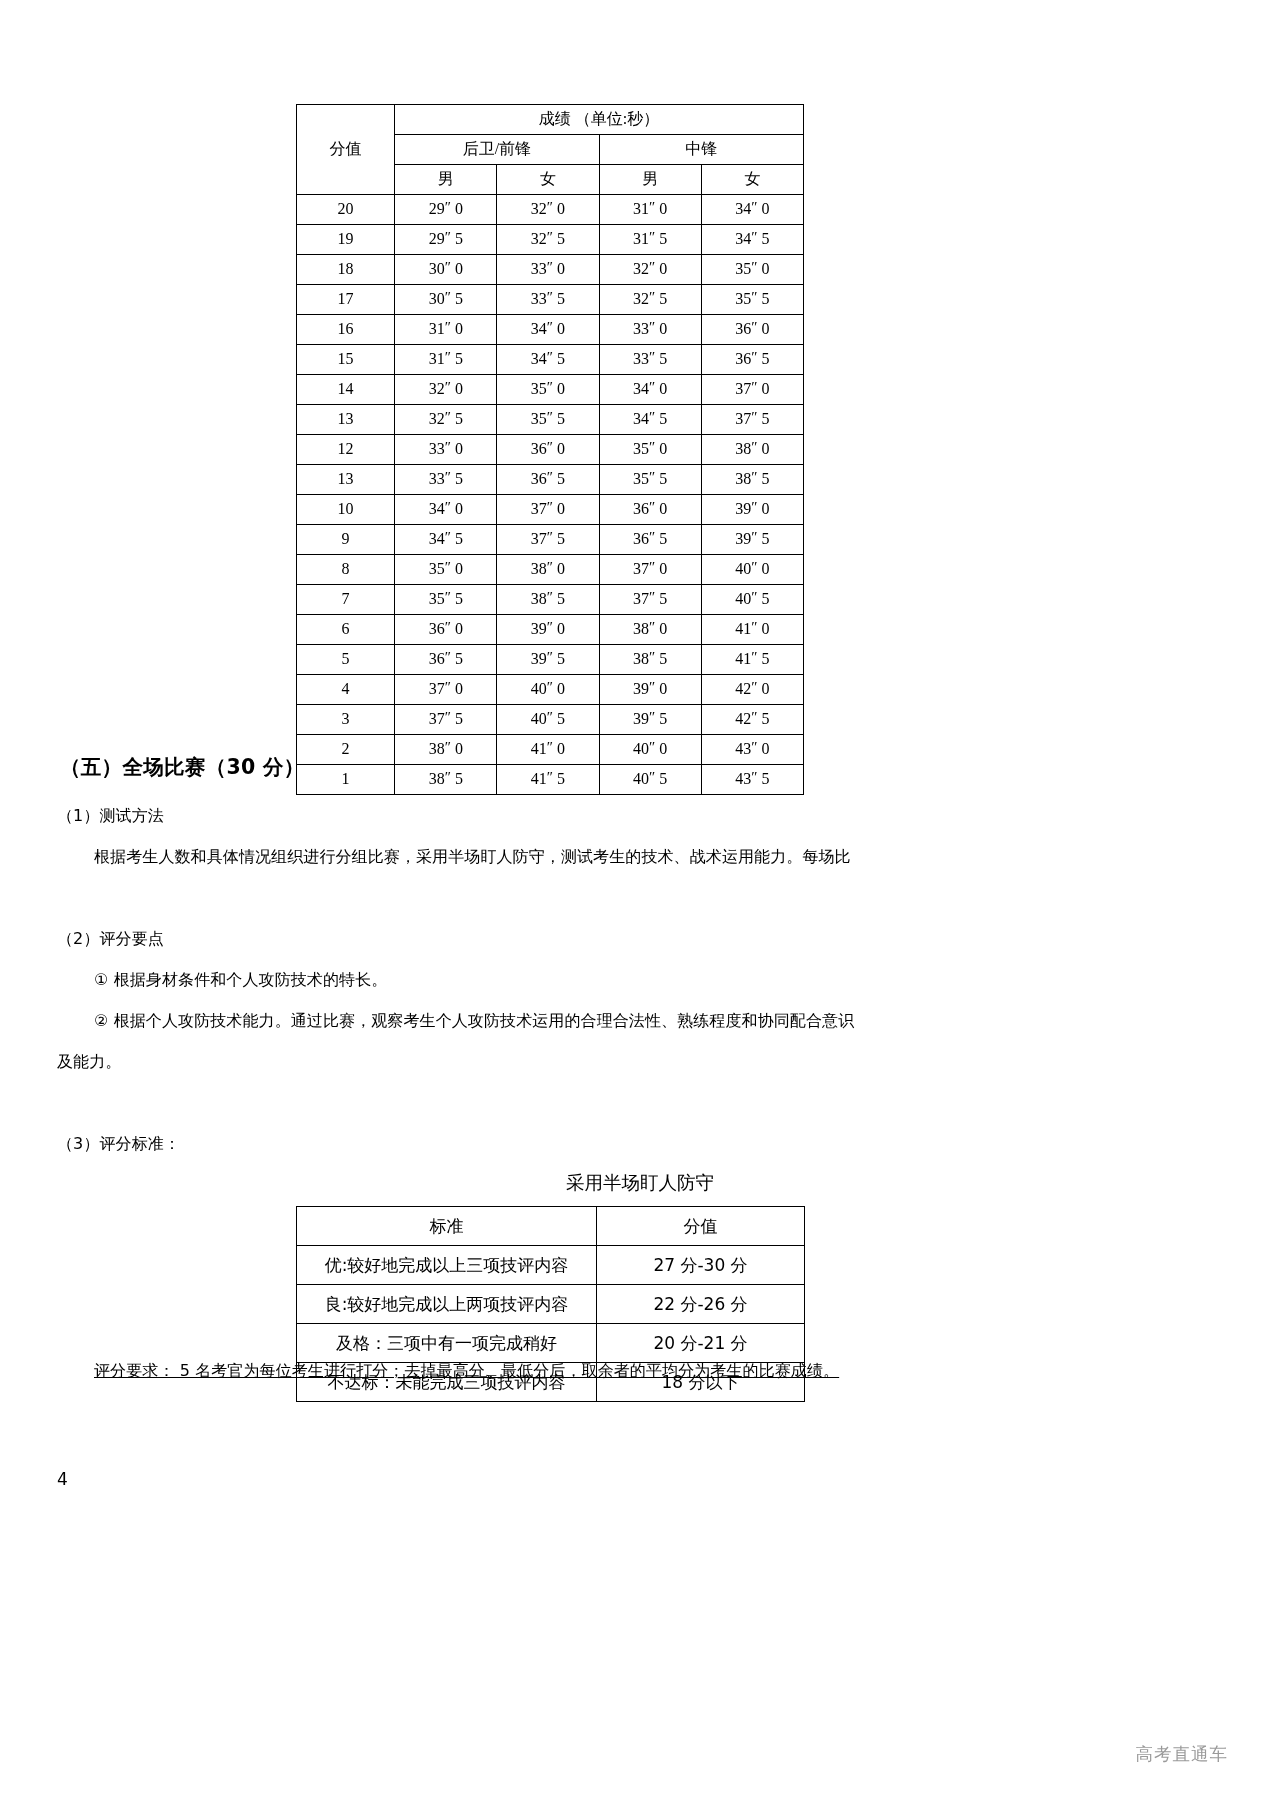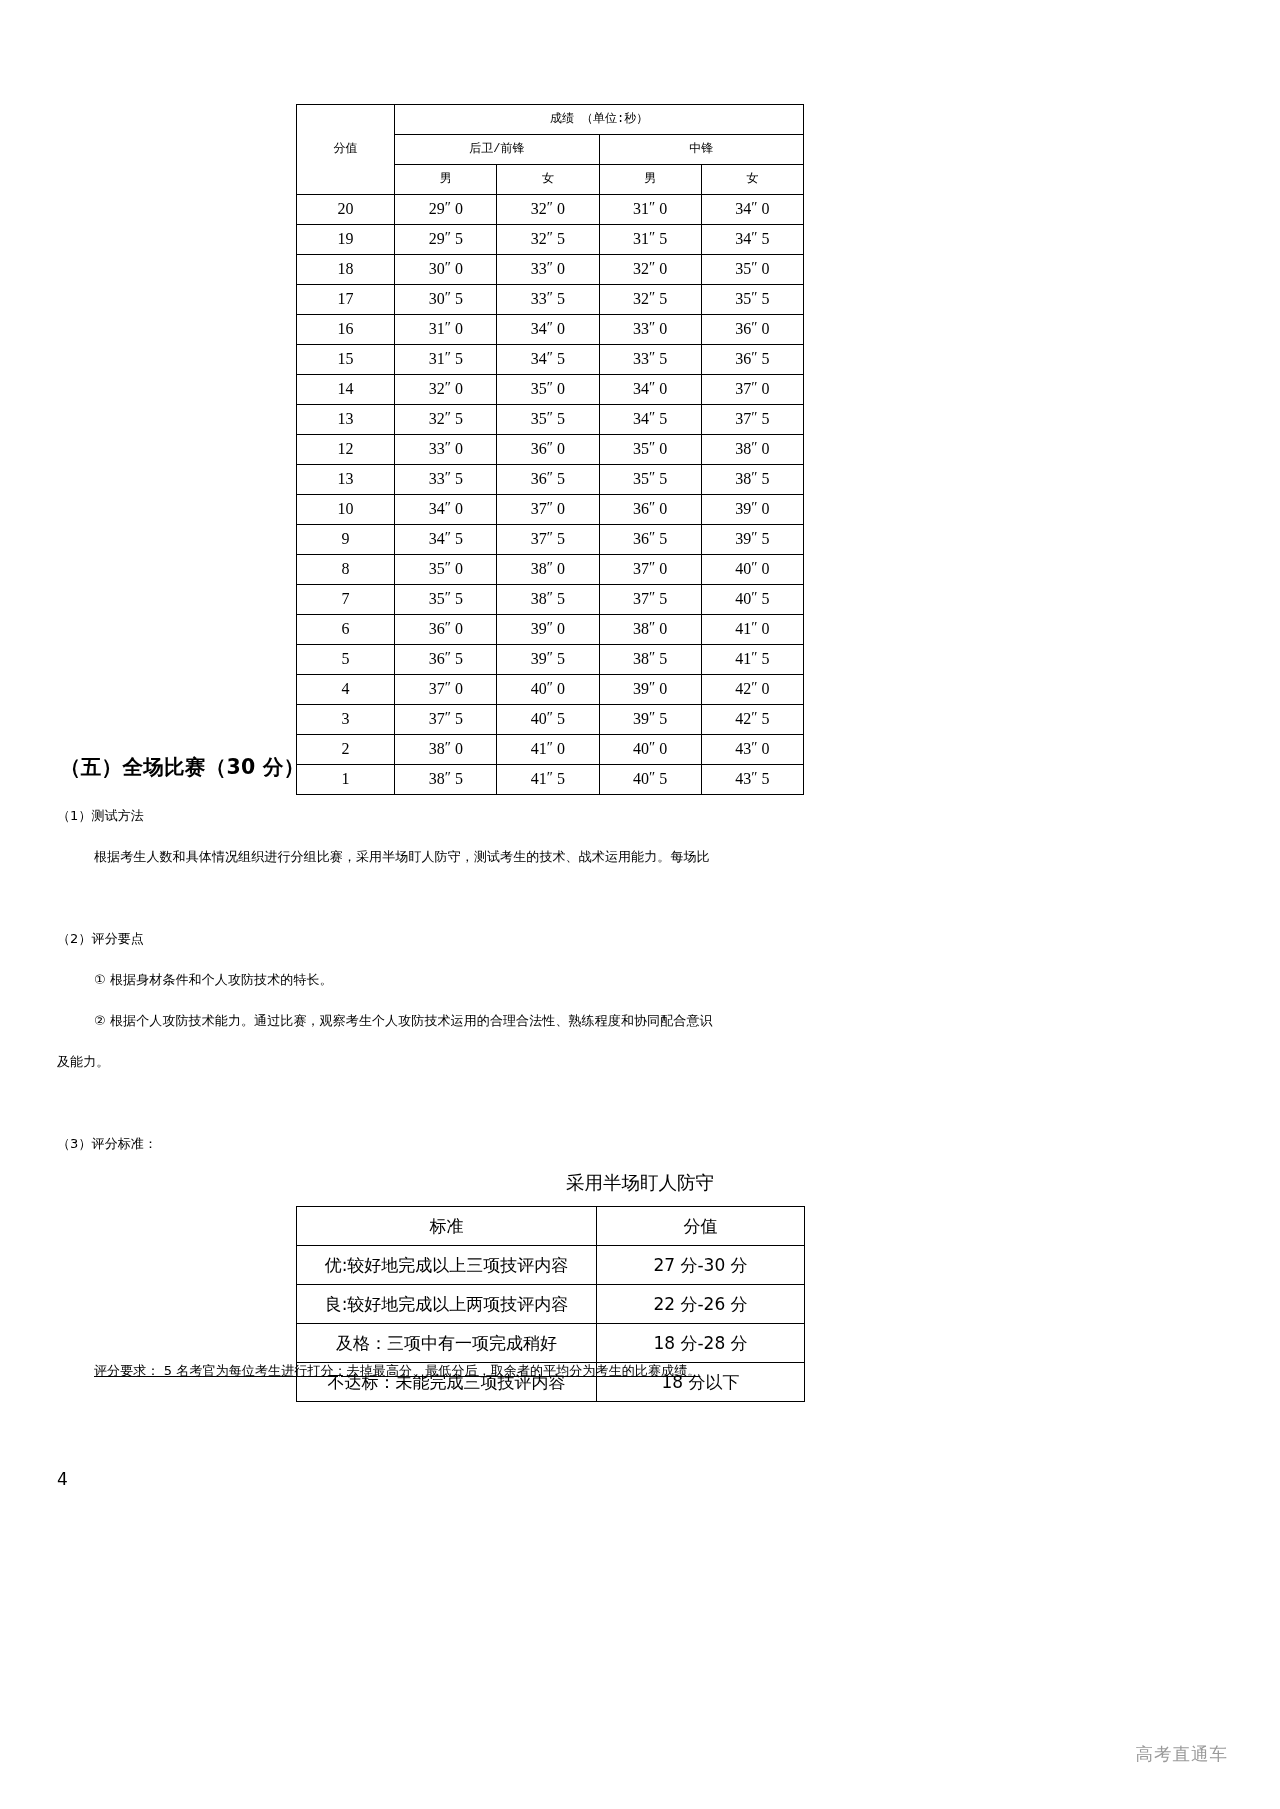--- a/index.html
+++ b/index.html
@@ -44,22 +44,22 @@
     vertical-align: middle;
     font-weight: normal;
     font-size: 16px;
     line-height: 1;
     padding: 3px 0 4px 0;
     height: 22px;
     white-space: nowrap;
   }
   table.score-table th.cjk,
   table.score-table td.cjk {
-    font-family: Liberation Mono, monospace;
-    font-size: 12px;
+    font-family: Liberation Serif, serif;
+    font-size: 16px;
   }
   table.score-table .col-score { width: 98px; }
   table.score-table .col-v { width: 102px; }
   .sec { font-family: "Liberation Serif", "DejaVu Serif", serif; }
   .sec .mark {
     font-size: 15px;
     position: relative;
     top: -2px;
     padding: 0 1px 0 0px;
   }
@@ -71,21 +71,21 @@
     left: 60px;
     font-family: "DejaVu Sans", "Liberation Sans", sans-serif;
     font-weight: bold;
     font-size: 20.5px;
     letter-spacing: 0.3px;
     white-space: nowrap;
   }
   .para {
     position: absolute;
     font-family: "DejaVu Sans", "Liberation Sans", sans-serif;
-    font-size: 13px;
+    font-size: 16px;
     line-height: 41px;
     letter-spacing: 0.1px;
     white-space: nowrap;
   }
 
   
   .crit-title {
     position: absolute;
     left: 0;
     width: 1280px;
@@ -348,21 +348,21 @@
           <tr>
             <td>优:较好地完成以上三项技评内容</td>
             <td>27 分-30 分</td>
           </tr>
           <tr>
             <td>良:较好地完成以上两项技评内容</td>
             <td>22 分-26 分</td>
           </tr>
           <tr>
             <td>及格：三项中有一项完成稍好</td>
-            <td>18 分-28 分</td>
+            <td>20 分-21 分</td>
           </tr>
           <tr>
             <td>不达标：未能完成三项技评内容</td>
             <td>18 分以下</td>
           </tr>
         </tbody>
     </table>
   </div>
 
   <div class="para" style="left:94px; top:1350px;text-decoration:underline;">评分要求：  5 名考官为每位考生进行打分；去掉最高分、最低分后，取余者的平均分为考生的比赛成绩。</div>

